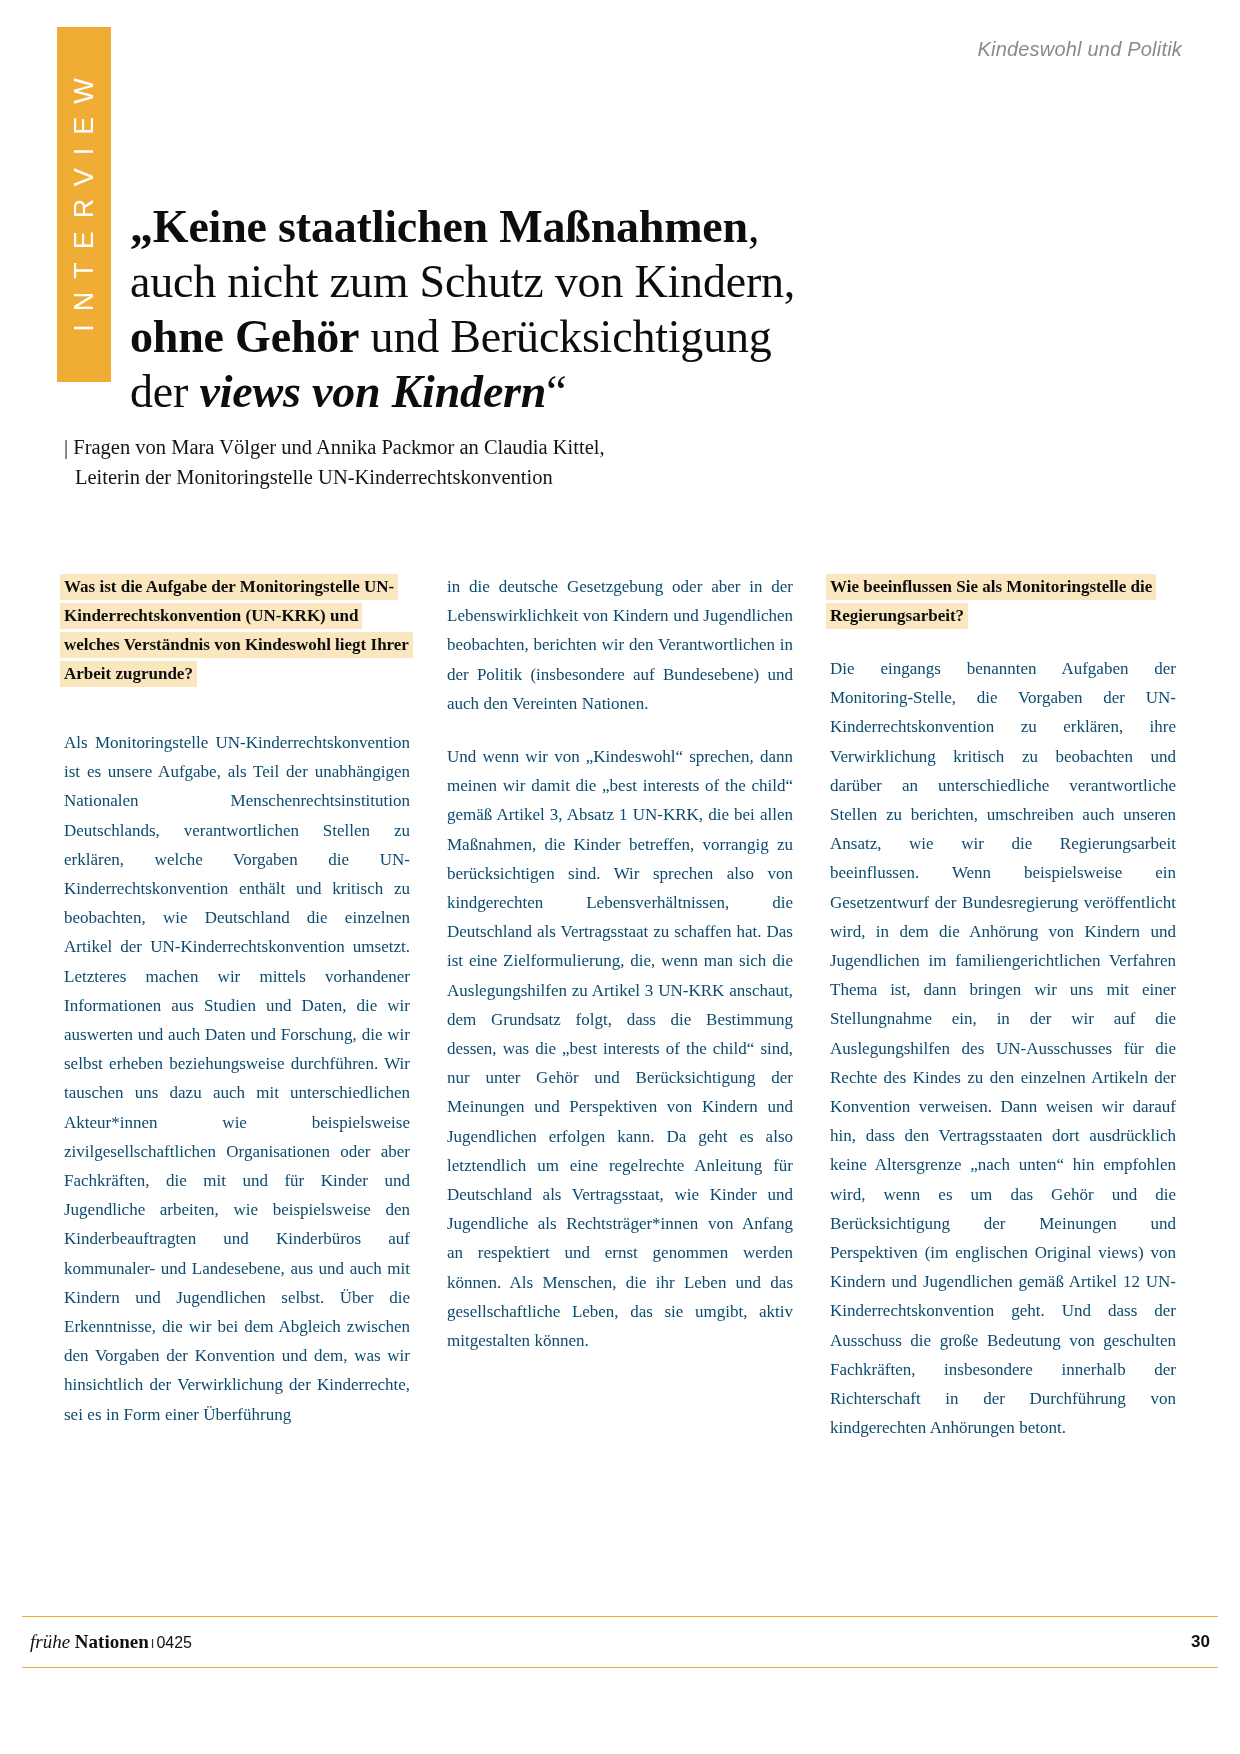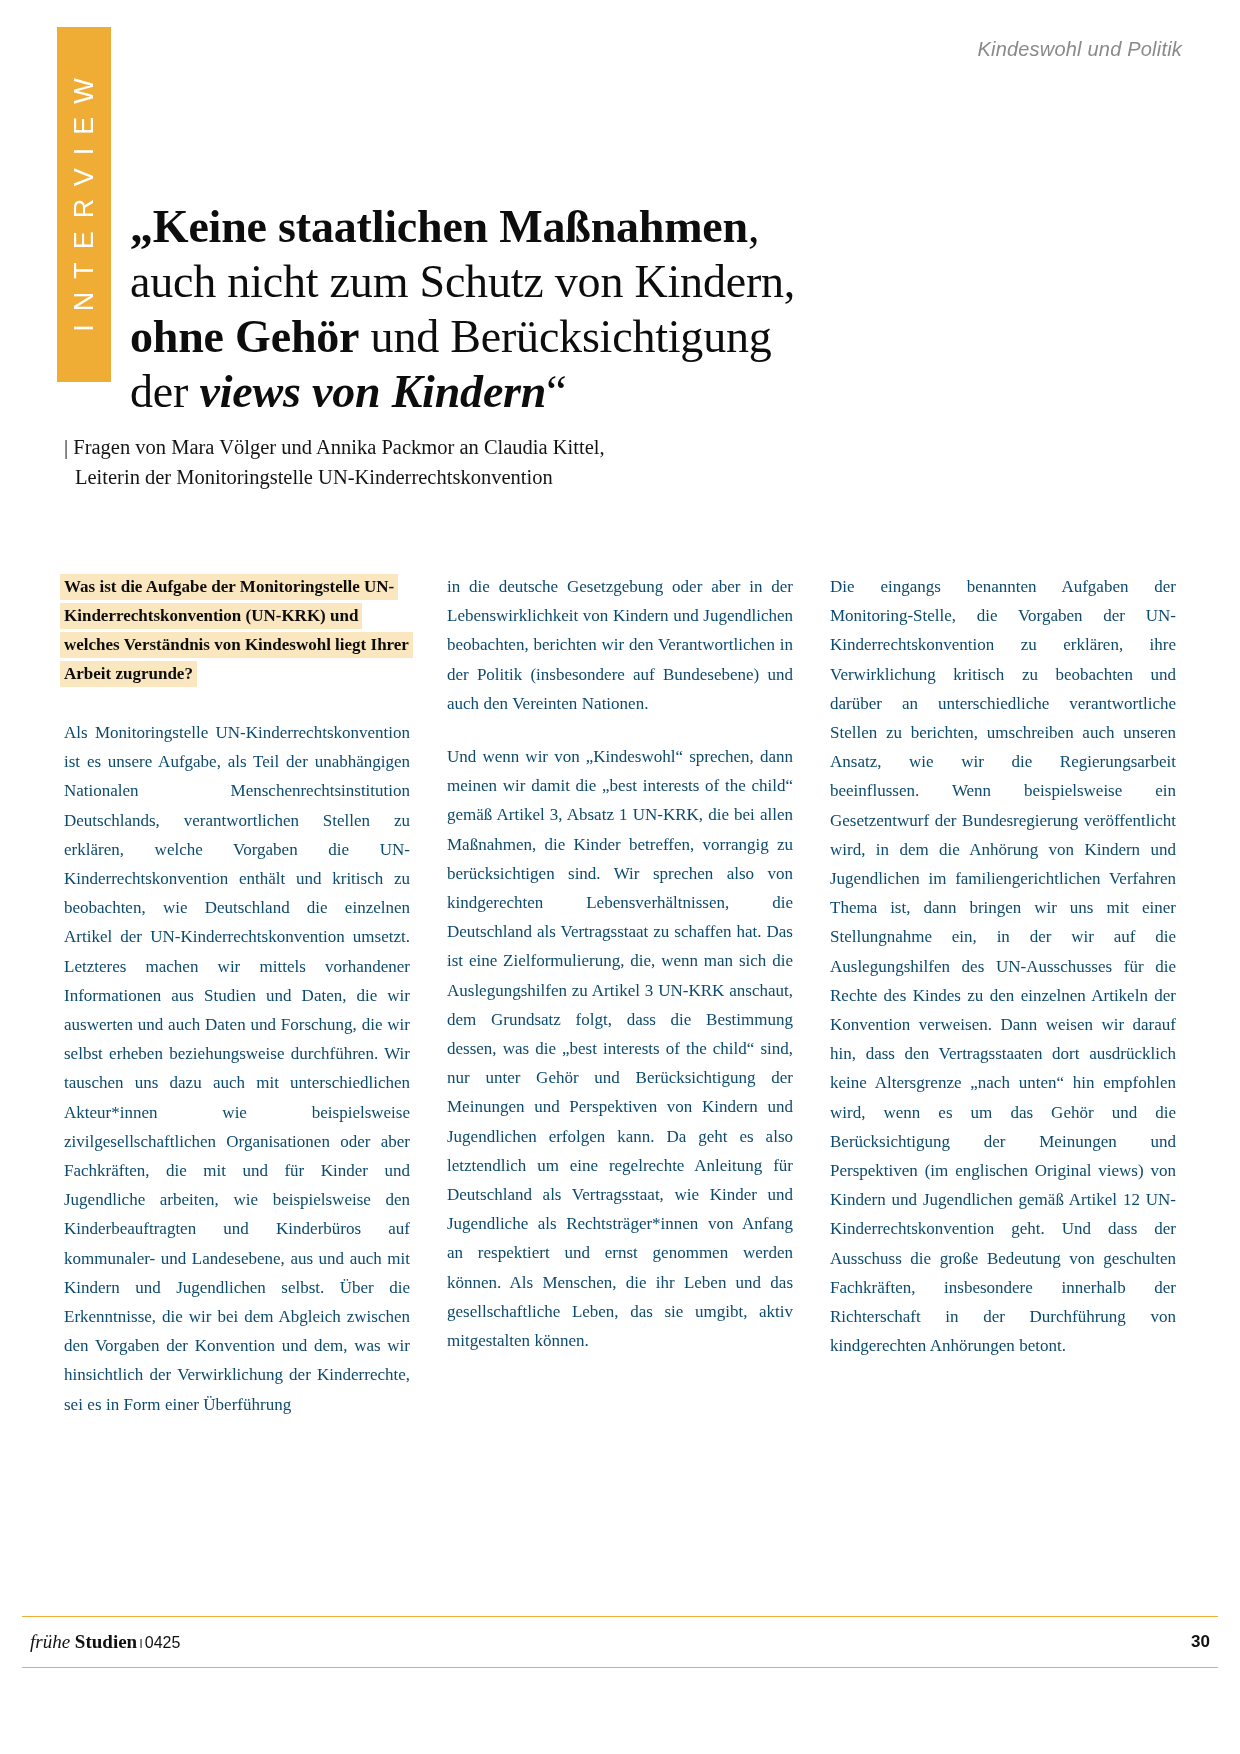--- a/index.html
+++ b/index.html
@@ -103,21 +103,21 @@
     font-size: 17px;
     line-height: 29px;
     color: #0d0d0d;
     text-align: justify;
     padding: 3px 4px 4px 4px;
     margin: 0 -4px 0 -4px;
     box-decoration-break: clone;
     -webkit-box-decoration-break: clone;
     hyphens: manual;
   }
-  .q-wrap { margin-bottom: 30px; }
+  .q-wrap { margin-bottom: 40px; }
 
   p.body {
     font-size: 17px;
     line-height: 29.2px;
     color: #0c4a6e;
     text-align: justify;
     margin: 0 0 24px 0;
     hyphens: manual;
     word-spacing: 0.2px;
   }
@@ -196,23 +196,26 @@
       </div>
       <p class="body">Als Monitoringstelle UN-Kinderrechtskonvention ist es unsere Aufgabe, als Teil der unabhängigen Nationalen Menschenrechtsinstitution Deutschlands, verantwortlichen Stellen zu erklären, welche Vorgaben die UN-Kinderrechtskonvention enthält und kritisch zu beobachten, wie Deutschland die einzelnen Artikel der UN-Kinderrechtskonvention umsetzt. Letzteres machen wir mittels vorhandener Informationen aus Studien und Daten, die wir auswerten und auch Daten und Forschung, die wir selbst erheben beziehungsweise durchführen. Wir tauschen uns dazu auch mit unterschiedlichen Akteur*innen wie beispielsweise zivilgesellschaftlichen Organisationen oder aber Fachkräften, die mit und für Kinder und Jugendliche arbeiten, wie beispielsweise den Kinderbeauftragten und Kinderbüros auf kommunaler- und Landesebene, aus und auch mit Kindern und Jugendlichen selbst. Über die Erkenntnisse, die wir bei dem Abgleich zwischen den Vorgaben der Konvention und dem, was wir hinsichtlich der Verwirklichung der Kinderrechte, sei es in Form einer Überführung</p>
     </div>
 
     <div class="col col-2">
       <p class="body">in die deutsche Gesetzgebung oder aber in der Lebenswirklichkeit von Kindern und Jugendlichen beobachten, berichten wir den Verantwortlichen in der Politik (insbesondere auf Bundesebene) und auch den Vereinten Nationen.</p>
       <p class="body">Und wenn wir von „Kindeswohl“ sprechen, dann meinen wir damit die „best interests of the child“ gemäß Artikel 3, Absatz 1 UN-KRK, die bei allen Maßnahmen, die Kinder betreffen, vorrangig zu berücksichtigen sind. Wir sprechen also von kindgerechten Lebensverhältnissen, die Deutschland als Vertragsstaat zu schaffen hat. Das ist eine Zielformulierung, die, wenn man sich die Auslegungshilfen zu Artikel 3 UN-KRK anschaut, dem Grundsatz folgt, dass die Bestimmung dessen, was die „best interests of the child“ sind, nur unter Gehör und Berücksichtigung der Meinungen und Perspektiven von Kindern und Jugendlichen erfolgen kann. Da geht es also letztendlich um eine regelrechte Anleitung für Deutschland als Vertragsstaat, wie Kinder und Jugendliche als Rechtsträger*innen von Anfang an respektiert und ernst genommen werden können. Als Menschen, die ihr Leben und das gesellschaftliche Leben, das sie umgibt, aktiv mitgestalten können.</p>
     </div>
 
     <div class="col col-3">
+      <div class="q-wrap">
+        <span class="question">Wie beeinflussen Sie als Monitoringstelle die Regierungsarbeit?</span>
+      </div>
       <p class="body">Die eingangs benannten Aufgaben der Monitoring-Stelle, die Vorgaben der UN-Kinderrechtskonvention zu erklären, ihre Verwirklichung kritisch zu beobachten und darüber an unterschiedliche verantwortliche Stellen zu berichten, umschreiben auch unseren Ansatz, wie wir die Regierungsarbeit beeinflussen. Wenn beispielsweise ein Gesetzentwurf der Bundesregierung veröffentlicht wird, in dem die Anhörung von Kindern und Jugendlichen im familiengerichtlichen Verfahren Thema ist, dann bringen wir uns mit einer Stellungnahme ein, in der wir auf die Auslegungshilfen des UN-Ausschusses für die Rechte des Kindes zu den einzelnen Artikeln der Konvention verweisen. Dann weisen wir darauf hin, dass den Vertragsstaaten dort ausdrücklich keine Altersgrenze „nach unten“ hin empfohlen wird, wenn es um das Gehör und die Berücksichtigung der Meinungen und Perspektiven (im englischen Original views) von Kindern und Jugendlichen gemäß Artikel 12 UN-Kinderrechtskonvention geht. Und dass der Ausschuss die große Bedeutung von geschulten Fachkräften, insbesondere innerhalb der Richterschaft in der Durchführung von kindgerechten Anhörungen betont.</p>
     </div>
 
   </div>
 
   <div class="footer">
-    <div class="footer-brand"><span class="fb-italic">frühe </span><span class="fb-bold">Studien</span><span class="fb-sep">I</span><span class="fb-issue">0425</span></div>
+    <div class="footer-brand"><span class="fb-italic">frühe </span><span class="fb-bold">Nationen</span><span class="fb-sep">I</span><span class="fb-issue">0425</span></div>
     <div class="footer-page">30</div>
   </div>
 
 </div>
 
 </body></html>

